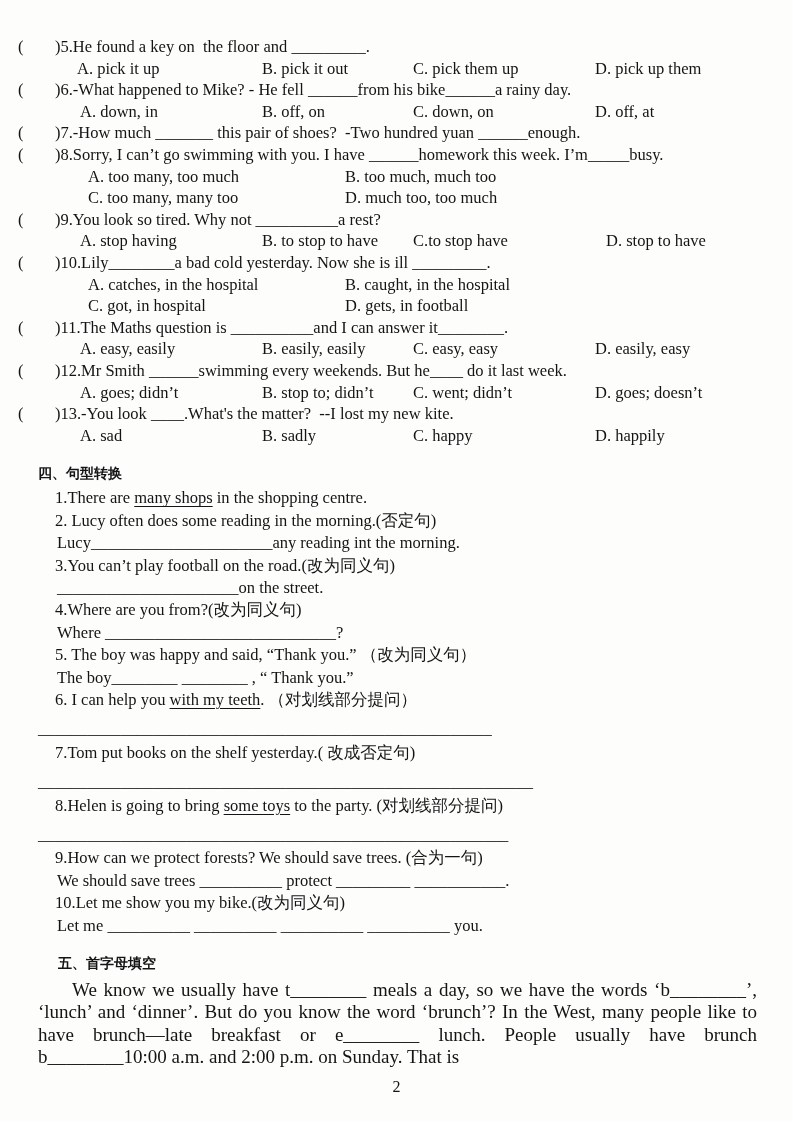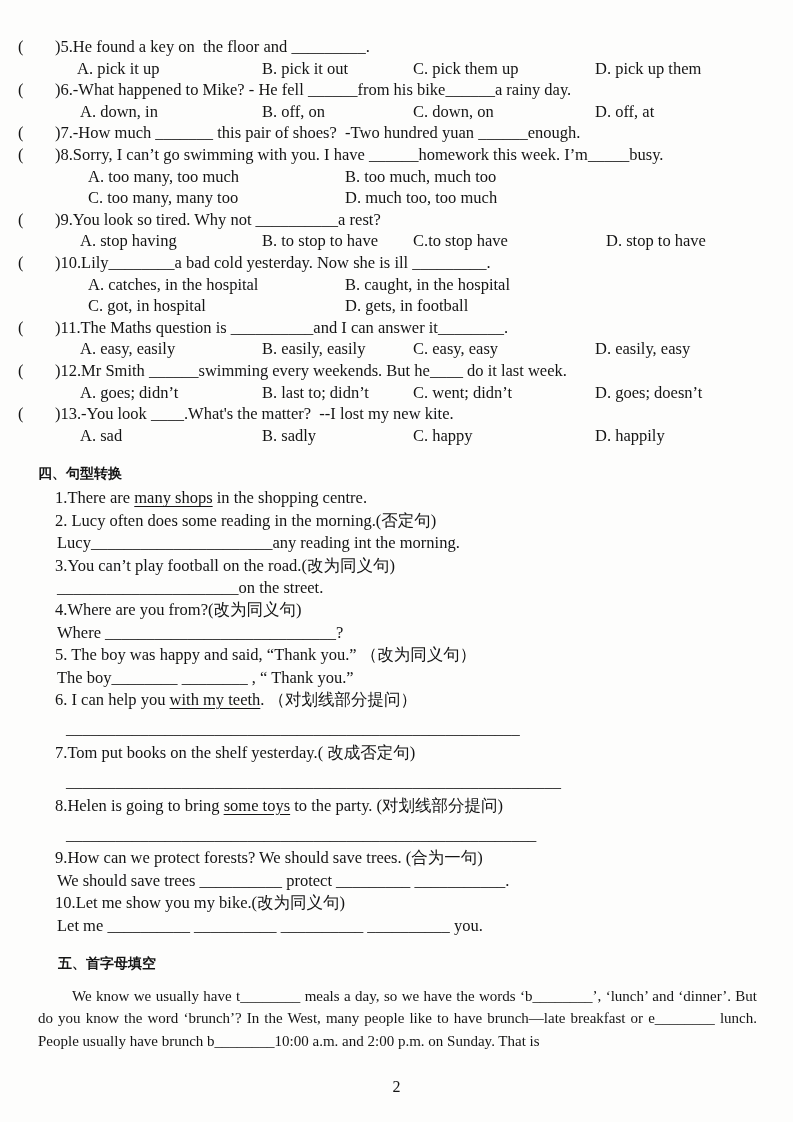--- a/index.html
+++ b/index.html
@@ -20,27 +20,27 @@
   .opt { position:absolute; top:0; white-space:nowrap; }
 
   
   .s4-title, .s5-title {
     font-weight:bold; font-size:14px; line-height:26px;
     font-family:"Liberation Serif","DejaVu Serif",serif;
   }
   .s4-title { margin-top:15px; }
   .s4-line { line-height:22.4px; min-height:22.4px; white-space:pre-wrap; }
   .s4-line.answer { padding-left:19px; }
-  .s4-line.blankline { margin-top:7px; margin-bottom:1px; letter-spacing:0;margin-left:28px; }
+  .s4-line.blankline { margin-top:7px; margin-bottom:1px; letter-spacing:0; }
   .useg { text-decoration:underline; text-underline-offset:3px; }
 
   
   .s5-title { margin-top:14px;margin-left:20px; }
   .s5-para {
-    margin-top:8px; font-size:15px; line-height:22.4px;
+    margin-top:2px; font-size:19px; line-height:22.4px;
     text-align:justify; text-indent:34px;
   }
 
   .page-number {
     position:absolute; bottom:26px; left:0; width:100%;
     text-align:center; font-size:16px;
   }
 </style>
 </head>
 <body>
@@ -107,21 +107,21 @@
             <span class="opt" style="left: 42px;">A. easy, easily</span>
             <span class="opt" style="left: 224px;">B. easily, easily</span>
             <span class="opt" style="left: 375px;">C. easy, easy</span>
             <span class="opt" style="left: 557px;">D. easily, easy</span>
           </div>
         </div>
         <div class="mcq-question">
           <div class="stem-line"><span class="paren">(</span><span class="stem">)12.Mr Smith ______swimming every weekends. But he____ do it last week.</span></div>
           <div class="options-row">
             <span class="opt" style="left: 42px;">A. goes; didn’t</span>
-            <span class="opt" style="left: 224px;">B. last to; didn’t</span>
+            <span class="opt" style="left: 224px;">B. stop to; didn’t</span>
             <span class="opt" style="left: 375px;">C. went; didn’t</span>
             <span class="opt" style="left: 557px;">D. goes; doesn’t</span>
           </div>
         </div>
         <div class="mcq-question">
           <div class="stem-line"><span class="paren">(</span><span class="stem">)13.-You look ____.What's the matter?  --I lost my new kite.</span></div>
           <div class="options-row">
             <span class="opt" style="left: 42px;">A. sad</span>
             <span class="opt" style="left: 224px;">B. sadly</span>
             <span class="opt" style="left: 375px;">C. happy</span>

